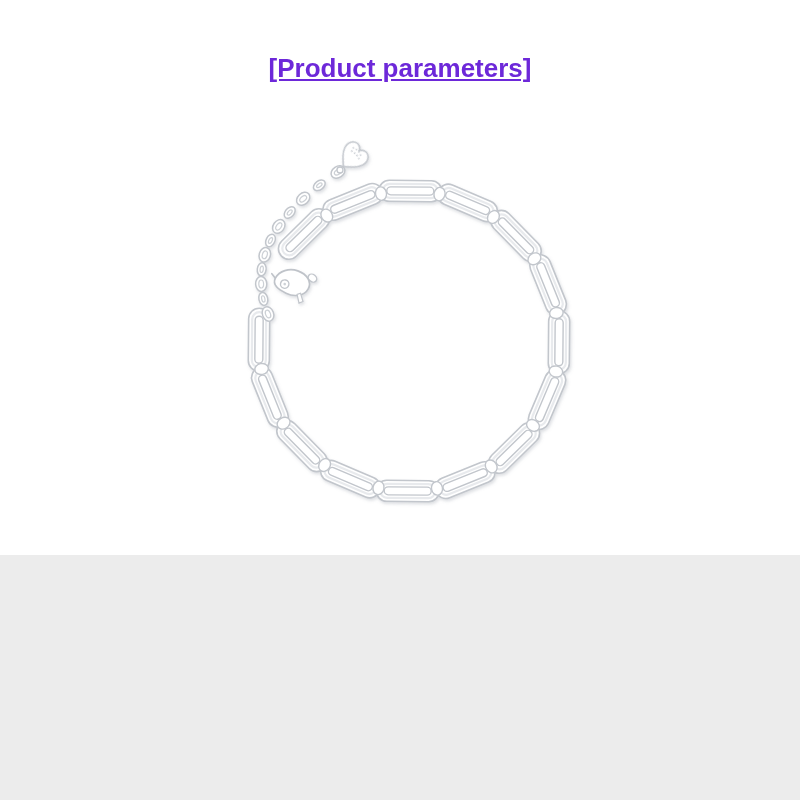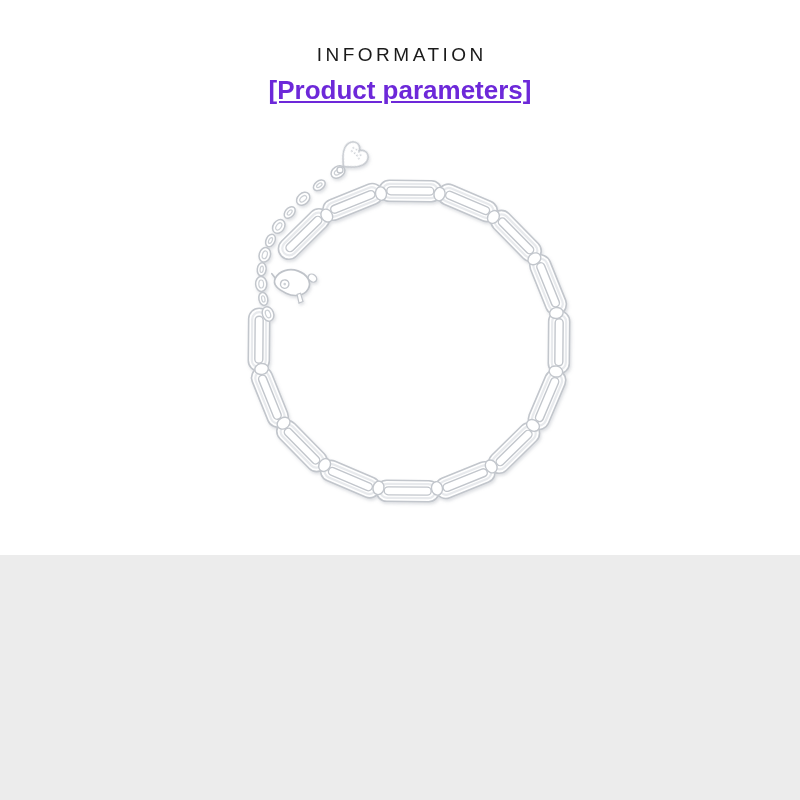--- a/index.html
+++ b/index.html
@@ -27,21 +27,20 @@
   .panel{
     position:absolute;left:0;top:555px;width:800px;height:245px;
     background:var(--c-panel_bg,#ececec);
     color:var(--c-body_text,#3a3a3a);
   }
 </style>
 </head>
 <body>
 
 <header class="hdr">
-  <div class="eyebrow">INFORMATION</div>
   <h1 class="ptitle">[Product parameters]</h1>
 </header>
 
 <figure class="fig">
   <svg id="bracelet-svg" viewBox="0 0 800 560" width="800" height="560" role="img">
       <defs>
         <filter id="softsh" x="-20%" y="-20%" width="140%" height="140%">
           <feDropShadow dx="1.2" dy="2" stdDeviation="1.4" flood-color="#8b929c" flood-opacity="0.28"></feDropShadow>
         </filter>
       </defs>

